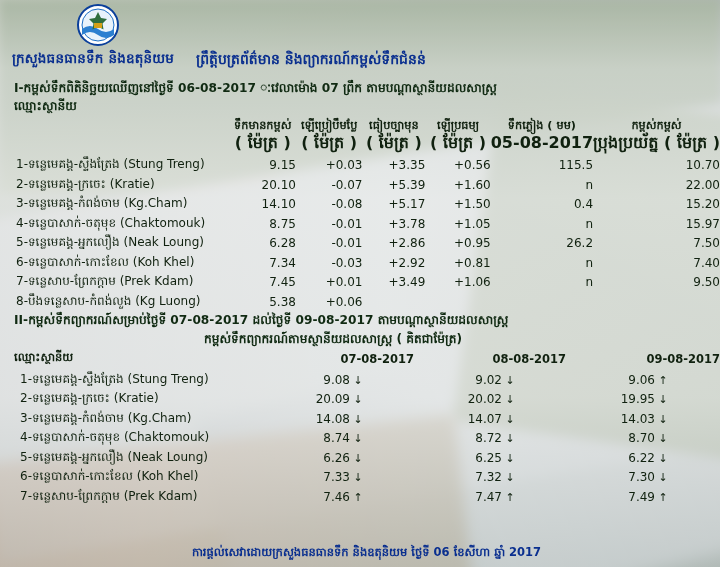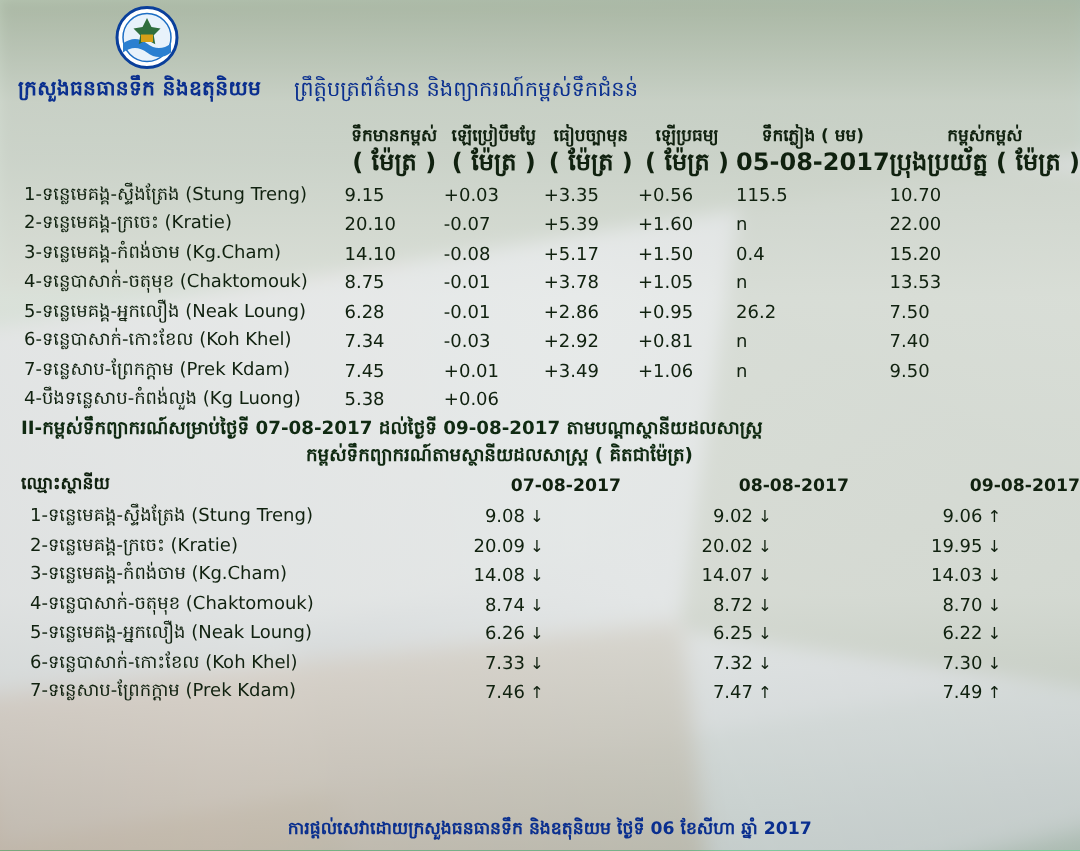--- a/index.html
+++ b/index.html
@@ -10,21 +10,21 @@
   body {
     width: 720px;
     height: 567px;
     font-family: "DejaVu Sans", "Liberation Sans", sans-serif;
     overflow: hidden;
   }
   #page {
     position: relative;
     width: 720px;
     height: 567px;
-    background: #22c55e;
+    background: #c4b5fd;
     overflow: hidden;
   }
   
   .bg {
     position: absolute;
     inset: 0;
     background:
       linear-gradient(160deg, rgba(120,140,110,0.9) 0%, rgba(90,110,85,0.9) 20%, rgba(70,95,80,0.85) 40%, rgba(60,85,75,0.9) 100%);
   }
   .bg .river {
@@ -121,21 +121,21 @@
     font-weight: bold;
     letter-spacing: 0.2px;
     white-space: nowrap;
   }
   .doc-title {
     position: absolute;
     left: 196px;
     top: 50px;
     font-size: 14px;
     color: #0a2f8f;
-    font-weight: normal;
+    font-weight: bold;
     white-space: nowrap;
   }
 
   
   .content {
     position: absolute;
     left: 0;
     top: 80px;
     width: 720px;
     color: #0e1a10;
@@ -179,21 +179,21 @@
     display: block;
     font-weight: bold;
     font-size: 16px;
   }
   .t1 td { height: 19.5px; }
   .t1 td.name {
     text-align: left;
     padding-left: 16px;
     font-size: 12px;
   }
-  .t1 td.num { text-align: left; }
+  .t1 td.num { text-align: right; }
 
   .t2 { margin-top: 2px; }
   .t2 th {
     font-size: 11.5px;
     font-weight: bold;
     text-align: right;
     padding-bottom: 3px;
   }
   .t2 th.left {
     text-align: left;
@@ -254,20 +254,24 @@
         <path d="M22 9 l3 6 6 1 -4.5 4.5 1 6 -5.5 -3 -5.5 3 1 -6 -4.5 -4.5 6 -1 z" fill="#2f6e3e"></path>
         <rect x="18" y="20" width="8" height="5" fill="#d4a017"></rect>
       </svg>
     </div>
     <div class="ministry">ក្រសួងធនធានទឹក និងឧតុនិយម</div>
     <div class="doc-title">ព្រឹត្តិបត្រព័ត៌មាន និងព្យាករណ៍កម្ពស់ទឹកជំនន់</div>
   </div>
 
   <div class="content">
 
+    <div class="section-head">
+      <span>I-កម្ពស់ទឹកពិតិនិច្ឆយឈើញនៅថ្ងៃទី 06-08-2017 ៈវេលាម៉ោង 07 ព្រឹក តាមបណ្តាស្ថានីយដលសាស្រ្ត</span>
+      <span class="line2">ឈ្មោះស្ថានីយ</span>
+    </div>
 
     <table class="t1">
       <colgroup>
         <col style="width:262px">
         <col style="width:78px">
         <col style="width:80px">
         <col style="width:72px">
         <col style="width:78px">
         <col style="width:74px">
         <col style="width:76px">
@@ -329,21 +333,21 @@
           <td class="num">0.4</td>
           <td class="num">15.20</td>
         </tr>
         <tr>
           <td class="name">4-ទន្លេបាសាក់-ចតុមុខ (Chaktomouk)</td>
           <td class="num">8.75</td>
           <td class="num">-0.01</td>
           <td class="num">+3.78</td>
           <td class="num">+1.05</td>
           <td class="num">n</td>
-          <td class="num">13.53</td>
+          <td class="num">15.97</td>
         </tr>
         <tr>
           <td class="name">5-ទន្លេមេគង្គ-អ្នកលឿង (Neak Loung)</td>
           <td class="num">6.28</td>
           <td class="num">-0.01</td>
           <td class="num">+2.86</td>
           <td class="num">+0.95</td>
           <td class="num">26.2</td>
           <td class="num">7.50</td>
         </tr>
@@ -359,21 +363,21 @@
         <tr>
           <td class="name">7-ទន្លេសាប-ព្រែកក្តាម (Prek Kdam)</td>
           <td class="num">7.45</td>
           <td class="num">+0.01</td>
           <td class="num">+3.49</td>
           <td class="num">+1.06</td>
           <td class="num">n</td>
           <td class="num">9.50</td>
         </tr>
         <tr>
-          <td class="name">4-បឹងទន្លេសាប-កំពង់លួង (Kg Luong)</td>
+          <td class="name">8-បឹងទន្លេសាប-កំពង់លួង (Kg Luong)</td>
           <td class="num">5.38</td>
           <td class="num">+0.06</td>
           <td class="num"></td>
           <td class="num"></td>
           <td class="num"></td>
           <td class="num"></td>
         </tr>
       </tbody>
     </table>
 

